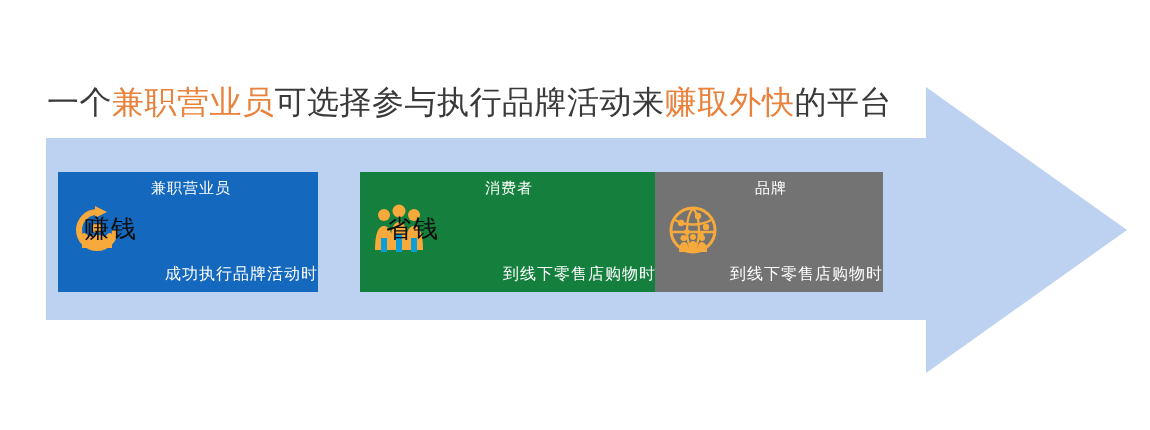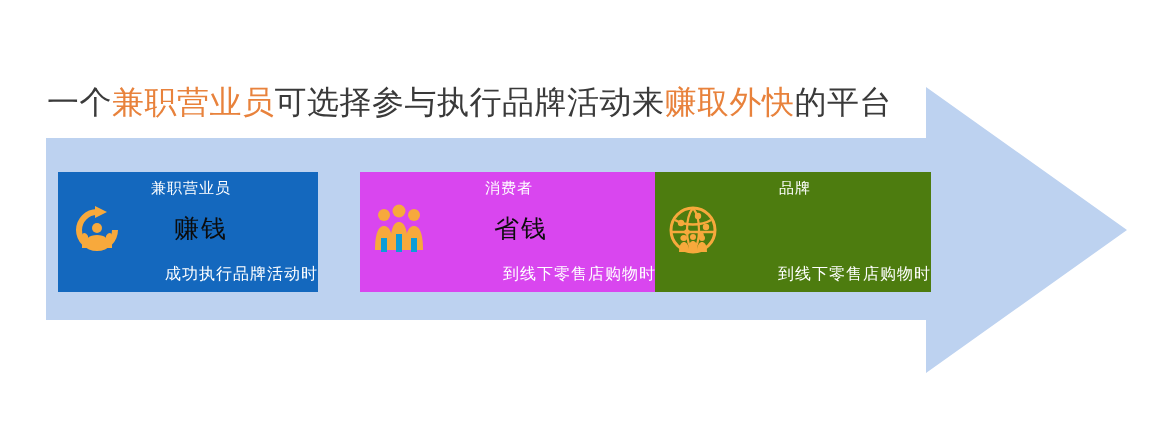--- a/index.html
+++ b/index.html
@@ -47,22 +47,22 @@
     width: 850px;
     height: 120px;
   }
   .card {
     position: absolute;
     top: 0;
     height: 120px;
     box-sizing: border-box;
   }
   .card-1 { left: 0px;   width: 260px; background: #1468be; }
-  .card-2 { left: 302px; width: 296px; background: #d946ef; }
-  .card-3 { left: 597px; width: 276px; background: #4d7c0f; }
+  .card-2 { left: 302px; width: 296px; background: #15803d; }
+  .card-3 { left: 597px; width: 228px; background: #737373; }
 
   .card-title {
     position: absolute;
     top: 6px;
     left: 0;
     right: 0;
     text-align: center;
     color: #ffffff;
     font-size: 15px;
     line-height: 20px;
@@ -70,21 +70,21 @@
   }
   .card-1 .card-title { padding-left: 6px; }
   .card-2 .card-title { padding-left: 2px; }
   .card-3 .card-title { padding-left: 4px; }
 
   .card-main {
     position: absolute;
     top: 40px;
     left: 0;
     right: 0;
-    text-align: center;
+    text-align: left;
     color: #0c0c0c;
     font-size: 25px;
     line-height: 32px;
     letter-spacing: 2px;
     padding-left: 26px;
     box-sizing: border-box;
   }
 
   .card-footer {
     position: absolute;

